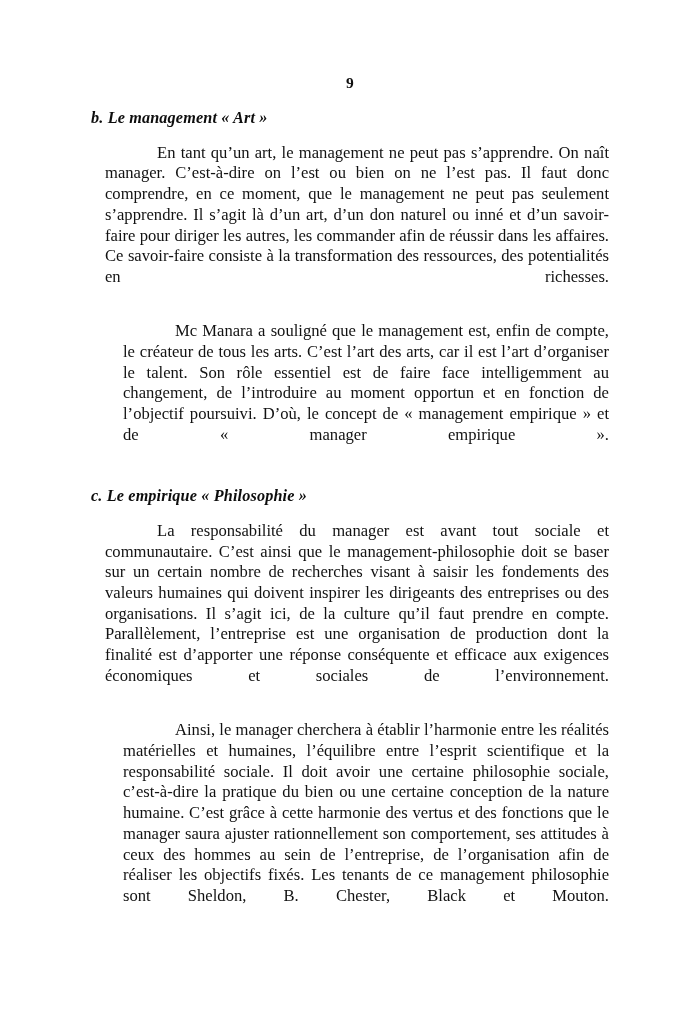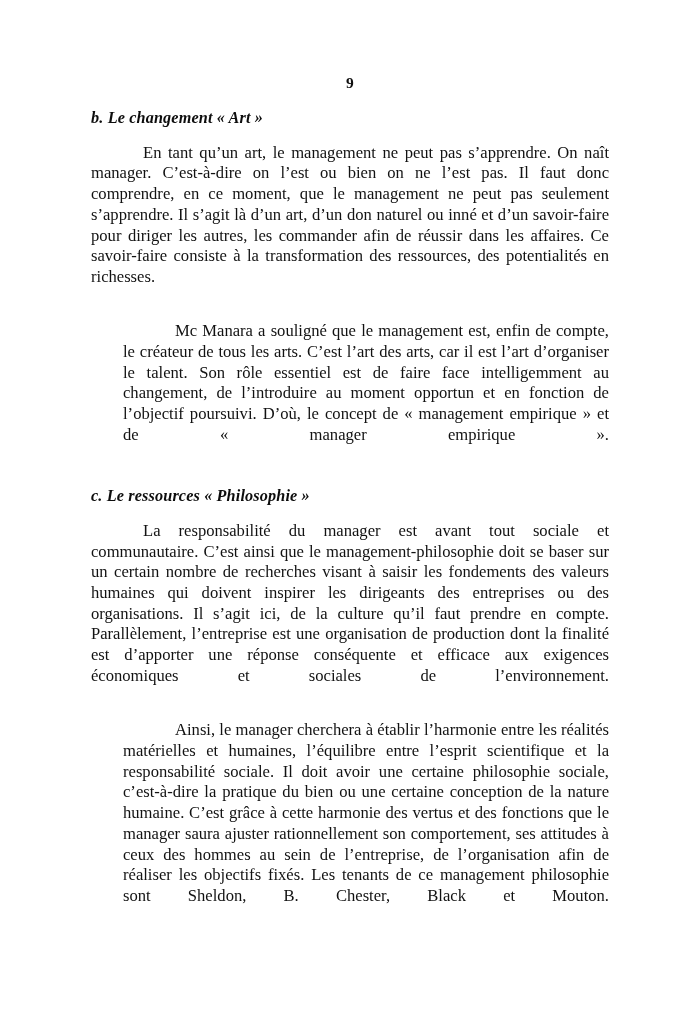--- a/index.html
+++ b/index.html
@@ -67,20 +67,21 @@
     text-align: justify;
     text-justify: inter-word;
     text-indent: 52px;
     hyphens: manual;
     color: #121212;
     word-spacing: 0.1px;
   }
 
   .para.after-heading {
     margin-top: 14px;
+    margin-left: 14px;
   }
 
   .para.after-para {
     margin-top: 13px;
     margin-left: 32px;
   }
 
   
   .para::after {
     content: "";
@@ -90,26 +91,26 @@
 </style>
 </head>
 <body>
 
 <div class="page">
 
   <div class="folio">9</div>
 
   <div class="textblock">
 
-    <h2 class="heading">b. Le changement « Art »</h2>
+    <h2 class="heading">b. Le management « Art »</h2>
 
     <p class="para after-heading">En tant qu’un art, le management ne peut pas s’apprendre. On naît manager. C’est-à-dire on l’est ou bien on ne l’est pas. Il faut donc comprendre, en ce moment, que le management ne peut pas seulement s’apprendre. Il s’agit là d’un art, d’un don naturel ou inné et d’un savoir-faire pour diriger les autres, les commander afin de réussir dans les affaires. Ce savoir-faire consiste à la transformation des ressources, des potentialités en richesses.</p>
 
     <p class="para after-para">Mc Manara a souligné que le management est, enfin de compte, le créateur de tous les arts. C’est l’art des arts, car il est l’art d’organiser le talent. Son rôle essentiel est de faire face intelligemment au changement, de l’introduire au moment opportun et en fonction de l’objectif poursuivi. D’où, le concept de « management empirique » et de « manager empirique ».</p>
 
-    <h2 class="heading spaced-above">c. Le ressources « Philosophie »</h2>
+    <h2 class="heading spaced-above">c. Le empirique « Philosophie »</h2>
 
     <p class="para after-heading">La responsabilité du manager est avant tout sociale et communautaire. C’est ainsi que le management-philosophie doit se baser sur un certain nombre de recherches visant à saisir les fondements des valeurs humaines qui doivent inspirer les dirigeants des entreprises ou des organisations. Il s’agit ici, de la culture qu’il faut prendre en compte. Parallèlement, l’entreprise est une organisation de production dont la finalité est d’apporter une réponse conséquente et efficace aux exigences économiques et sociales de l’environnement.</p>
 
     <p class="para after-para">Ainsi, le manager cherchera à établir l’harmonie entre les réalités matérielles et humaines, l’équilibre entre l’esprit scientifique et la responsabilité sociale. Il doit avoir une certaine philosophie sociale, c’est-à-dire la pratique du bien ou une certaine conception de la nature humaine. C’est grâce à cette harmonie des vertus et des fonctions que le manager saura ajuster rationnellement son comportement, ses attitudes à ceux des hommes au sein de l’entreprise, de l’organisation afin de réaliser les objectifs fixés. Les tenants de ce management philosophie sont Sheldon, B. Chester, Black et Mouton.</p>
 
   </div>
 </div>
 
 </body></html>

